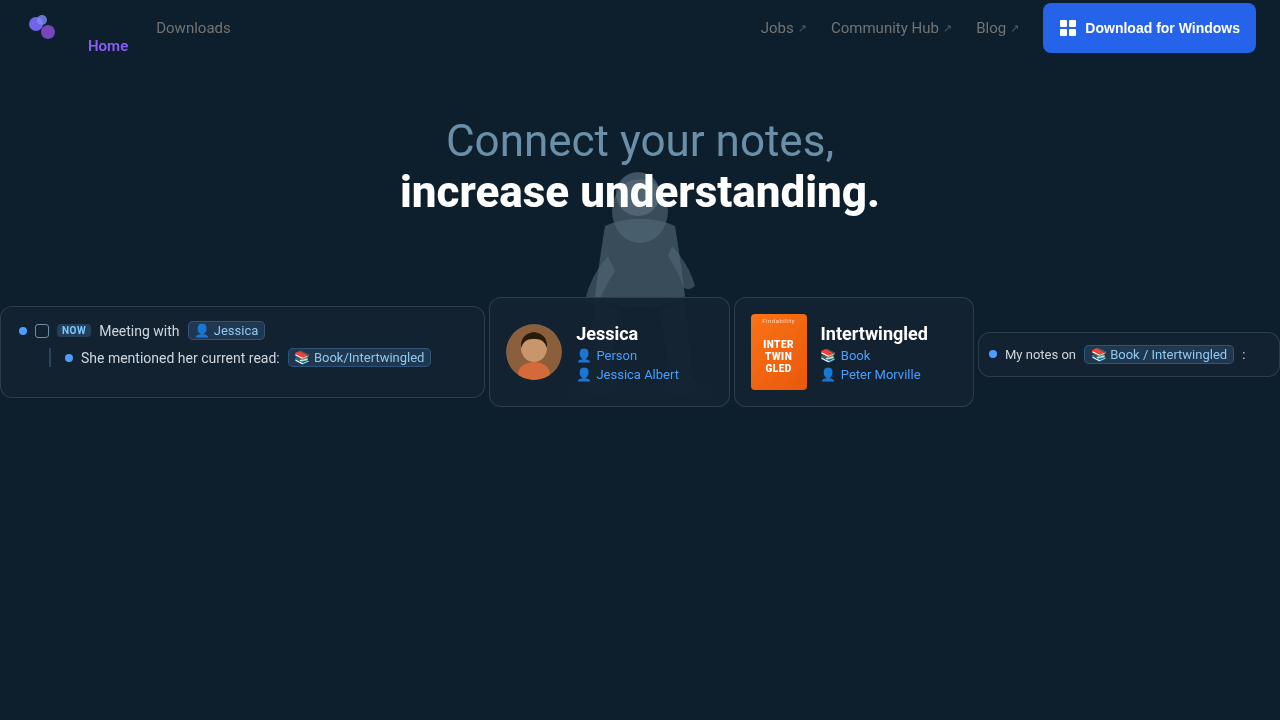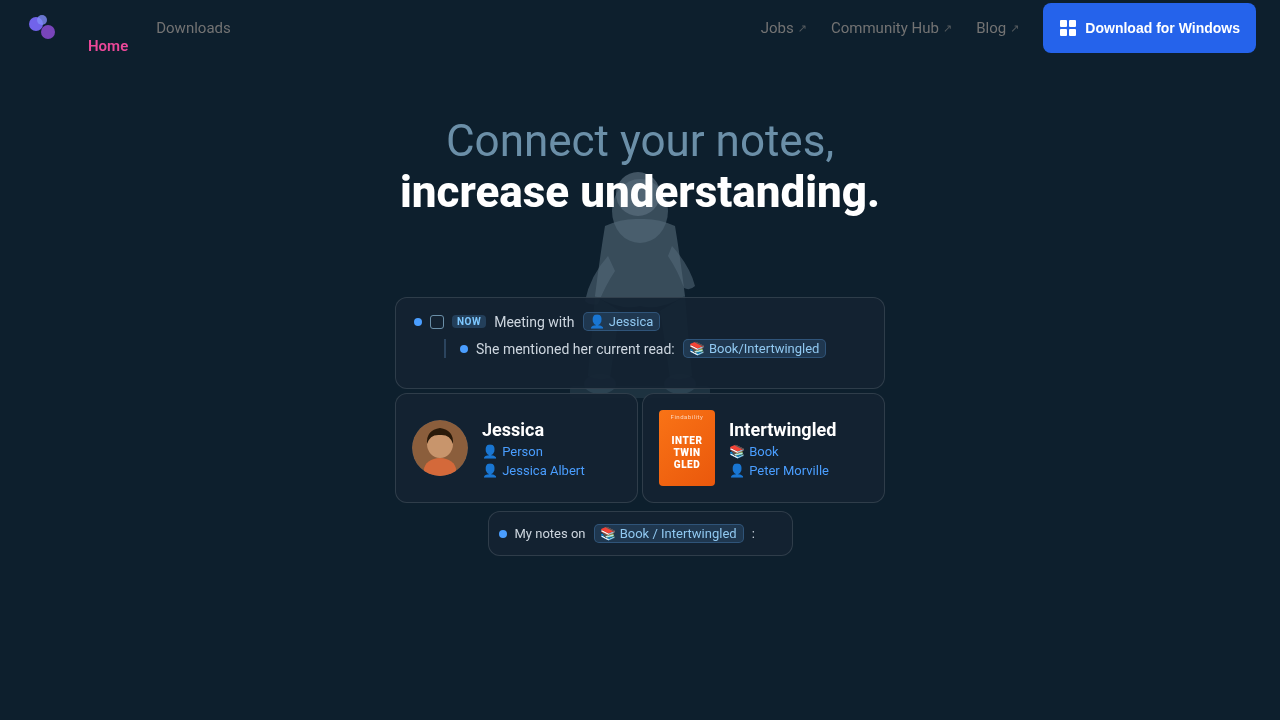--- a/index.html
+++ b/index.html
@@ -44,21 +44,21 @@
       color: #737373;
       text-decoration: none;
       font-size: 15px;
       cursor: pointer;
       display: flex;
       align-items: center;
       gap: 4px;
     }
 
     .nav-link.active {
-      color: #ec4899;
+      color: #8b5cf6;
       font-weight: 600;
       margin-top: 36px;
     }
 
     .nav-right {
       display: flex;
       align-items: center;
       gap: 24px;
     }
 
@@ -131,21 +131,21 @@
       height: 340px;
     }
 
     
     .card-area {
       position: relative;
       z-index: 5;
       margin-top: 80px;
       width: 100%;
       display: flex;
-      flex-direction: column;
+      flex-direction: row;
       align-items: center;
       gap: 4px;
     }
 
     
     .note-card {
       background: rgba(20, 35, 50, 0.92);
       border: 1px solid rgba(255,255,255,0.12);
       border-radius: 12px;
       padding: 14px 18px;

